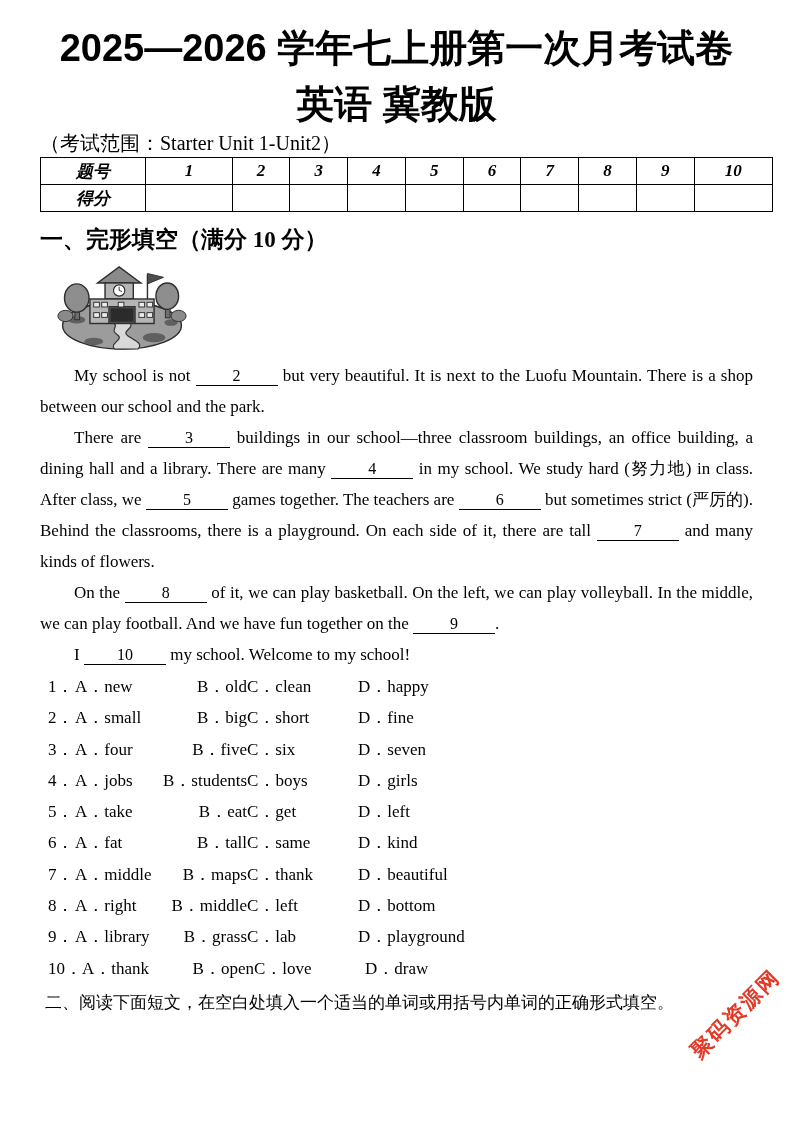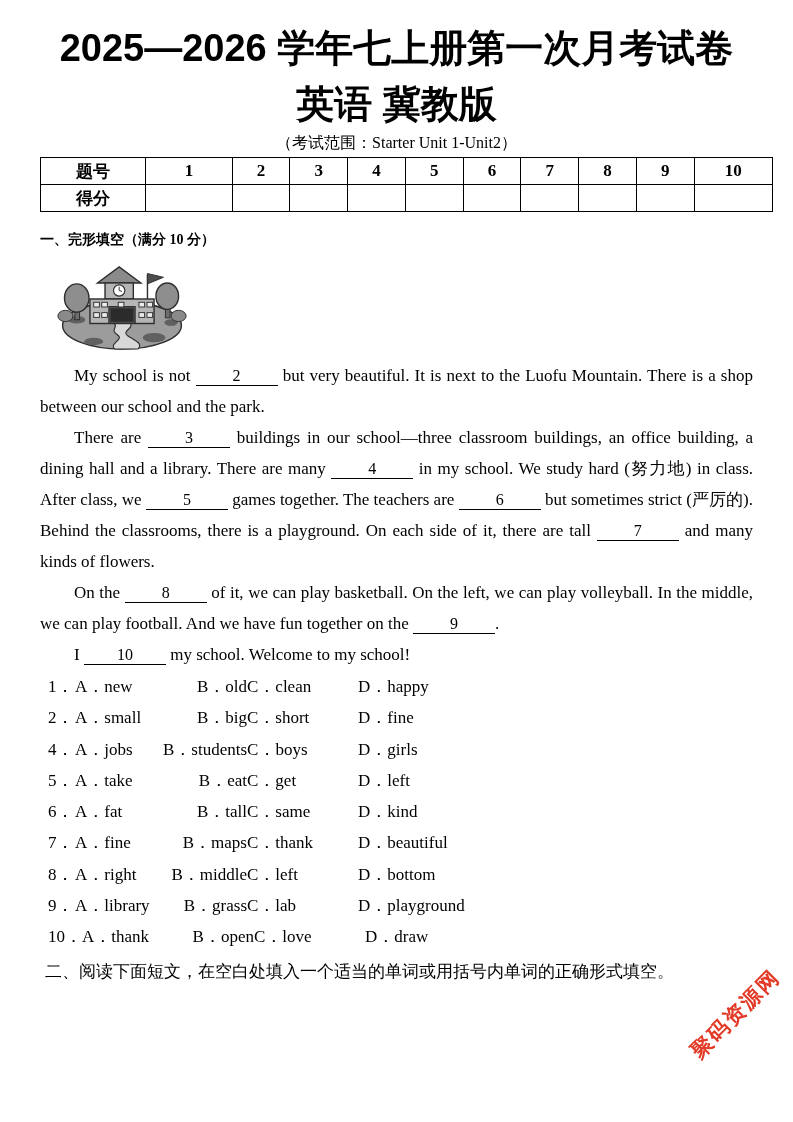--- a/index.html
+++ b/index.html
@@ -18,49 +18,50 @@
     text-align:center;
     font-family:"Liberation Sans","DejaVu Sans",sans-serif;
     font-weight:bold;
     font-size:38px;
     line-height:56px;
   }
   .title-line1 { margin-top:20px; }
   .title-line2 { }
 
   .exam-scope {
-    text-align:center;
-    font-size:16px;
+    text-align:left;
+    font-size:20px;
     line-height:22px;
     margin-top:0px;
   }
 
   table.score-table {
     width:733px;
     margin:3px auto 16px auto;
     border-collapse:collapse;
     table-layout:fixed;
+    font-style:italic;
   }
   table.score-table td {
     border:1.6px solid #000;
     height:26px;
     text-align:center;
     vertical-align:middle;
     font-weight:bold;
     font-size:17px;
     padding:0;
   }
   col.c-head { width:102px; }
   col.c-q1   { width:84px; }
   col.c-mid  { width:56px; }
   col.c-q10  { width:76px; }
 
   .sec-heading1 {
     font-weight:bold;
-    font-size:14px;
+    font-size:23px;
     line-height:24px;
     margin-top:9px;
   }
 
   .illustration { margin:10px 0 4px 16px; width:132px; height:90px; }
 
   .passage p {
     margin:0;
     font-size:17px;
     line-height:31px;
@@ -207,24 +208,25 @@
     <div class="passage">
         <p>My school is not <span class="blank">2</span> but very beautiful. It is next to the Luofu Mountain. There is a shop between our school and the park.</p>
         <p>There are <span class="blank">3</span> buildings in our school—three classroom buildings, an office building, a dining hall and a library. There are many <span class="blank">4</span> in my school. We study hard (努力地) in class. After class, we <span class="blank">5</span> games together. The teachers are <span class="blank">6</span> but sometimes strict (严厉的). Behind the classrooms, there is a playground. On each side of it, there are tall <span class="blank">7</span> and many kinds of flowers.</p>
         <p>On the <span class="blank">8</span> of it, we can play basketball. On the left, we can play volleyball. In the middle, we can play football. And we have fun together on the <span class="blank">9</span>.</p>
         <p>I <span class="blank">10</span> my school. Welcome to my school!</p>
       </div>
 
     <div class="questions">
         <div class="qrow"><span class="qnum">1．</span><span class="opt-a">A．new</span><span class="opt-b">B．old</span><span class="opt-c">C．clean</span><span class="opt-d">D．happy</span></div>
         <div class="qrow"><span class="qnum">2．</span><span class="opt-a">A．small</span><span class="opt-b">B．big</span><span class="opt-c">C．short</span><span class="opt-d">D．fine</span></div>
+        <div class="qrow"><span class="qnum">3．</span><span class="opt-a">A．four</span><span class="opt-b">B．five</span><span class="opt-c">C．six</span><span class="opt-d">D．seven</span></div>
         <div class="qrow"><span class="qnum">4．</span><span class="opt-a">A．jobs</span><span class="opt-b">B．students</span><span class="opt-c">C．boys</span><span class="opt-d">D．girls</span></div>
         <div class="qrow"><span class="qnum">5．</span><span class="opt-a">A．take</span><span class="opt-b">B．eat</span><span class="opt-c">C．get</span><span class="opt-d">D．left</span></div>
         <div class="qrow"><span class="qnum">6．</span><span class="opt-a">A．fat</span><span class="opt-b">B．tall</span><span class="opt-c">C．same</span><span class="opt-d">D．kind</span></div>
-        <div class="qrow"><span class="qnum">7．</span><span class="opt-a">A．fine</span><span class="opt-b">B．maps</span><span class="opt-c">C．thank</span><span class="opt-d">D．beautiful</span></div>
+        <div class="qrow"><span class="qnum">7．</span><span class="opt-a">A．middle</span><span class="opt-b">B．maps</span><span class="opt-c">C．thank</span><span class="opt-d">D．beautiful</span></div>
         <div class="qrow"><span class="qnum">8．</span><span class="opt-a">A．right</span><span class="opt-b">B．middle</span><span class="opt-c">C．left</span><span class="opt-d">D．bottom</span></div>
         <div class="qrow"><span class="qnum">9．</span><span class="opt-a">A．library</span><span class="opt-b">B．grass</span><span class="opt-c">C．lab</span><span class="opt-d">D．playground</span></div>
         <div class="qrow"><span class="qnum">10．</span><span class="opt-a">A．thank</span><span class="opt-b">B．open</span><span class="opt-c">C．love</span><span class="opt-d">D．draw</span></div>
       </div>
 
     <div class="sec-heading2">二、阅读下面短文，在空白处填入一个适当的单词或用括号内单词的正确形式填空。</div>
 
   </div>
 
   <div class="watermark" style="color: rgb(226, 48, 28);">聚码资源网</div>

